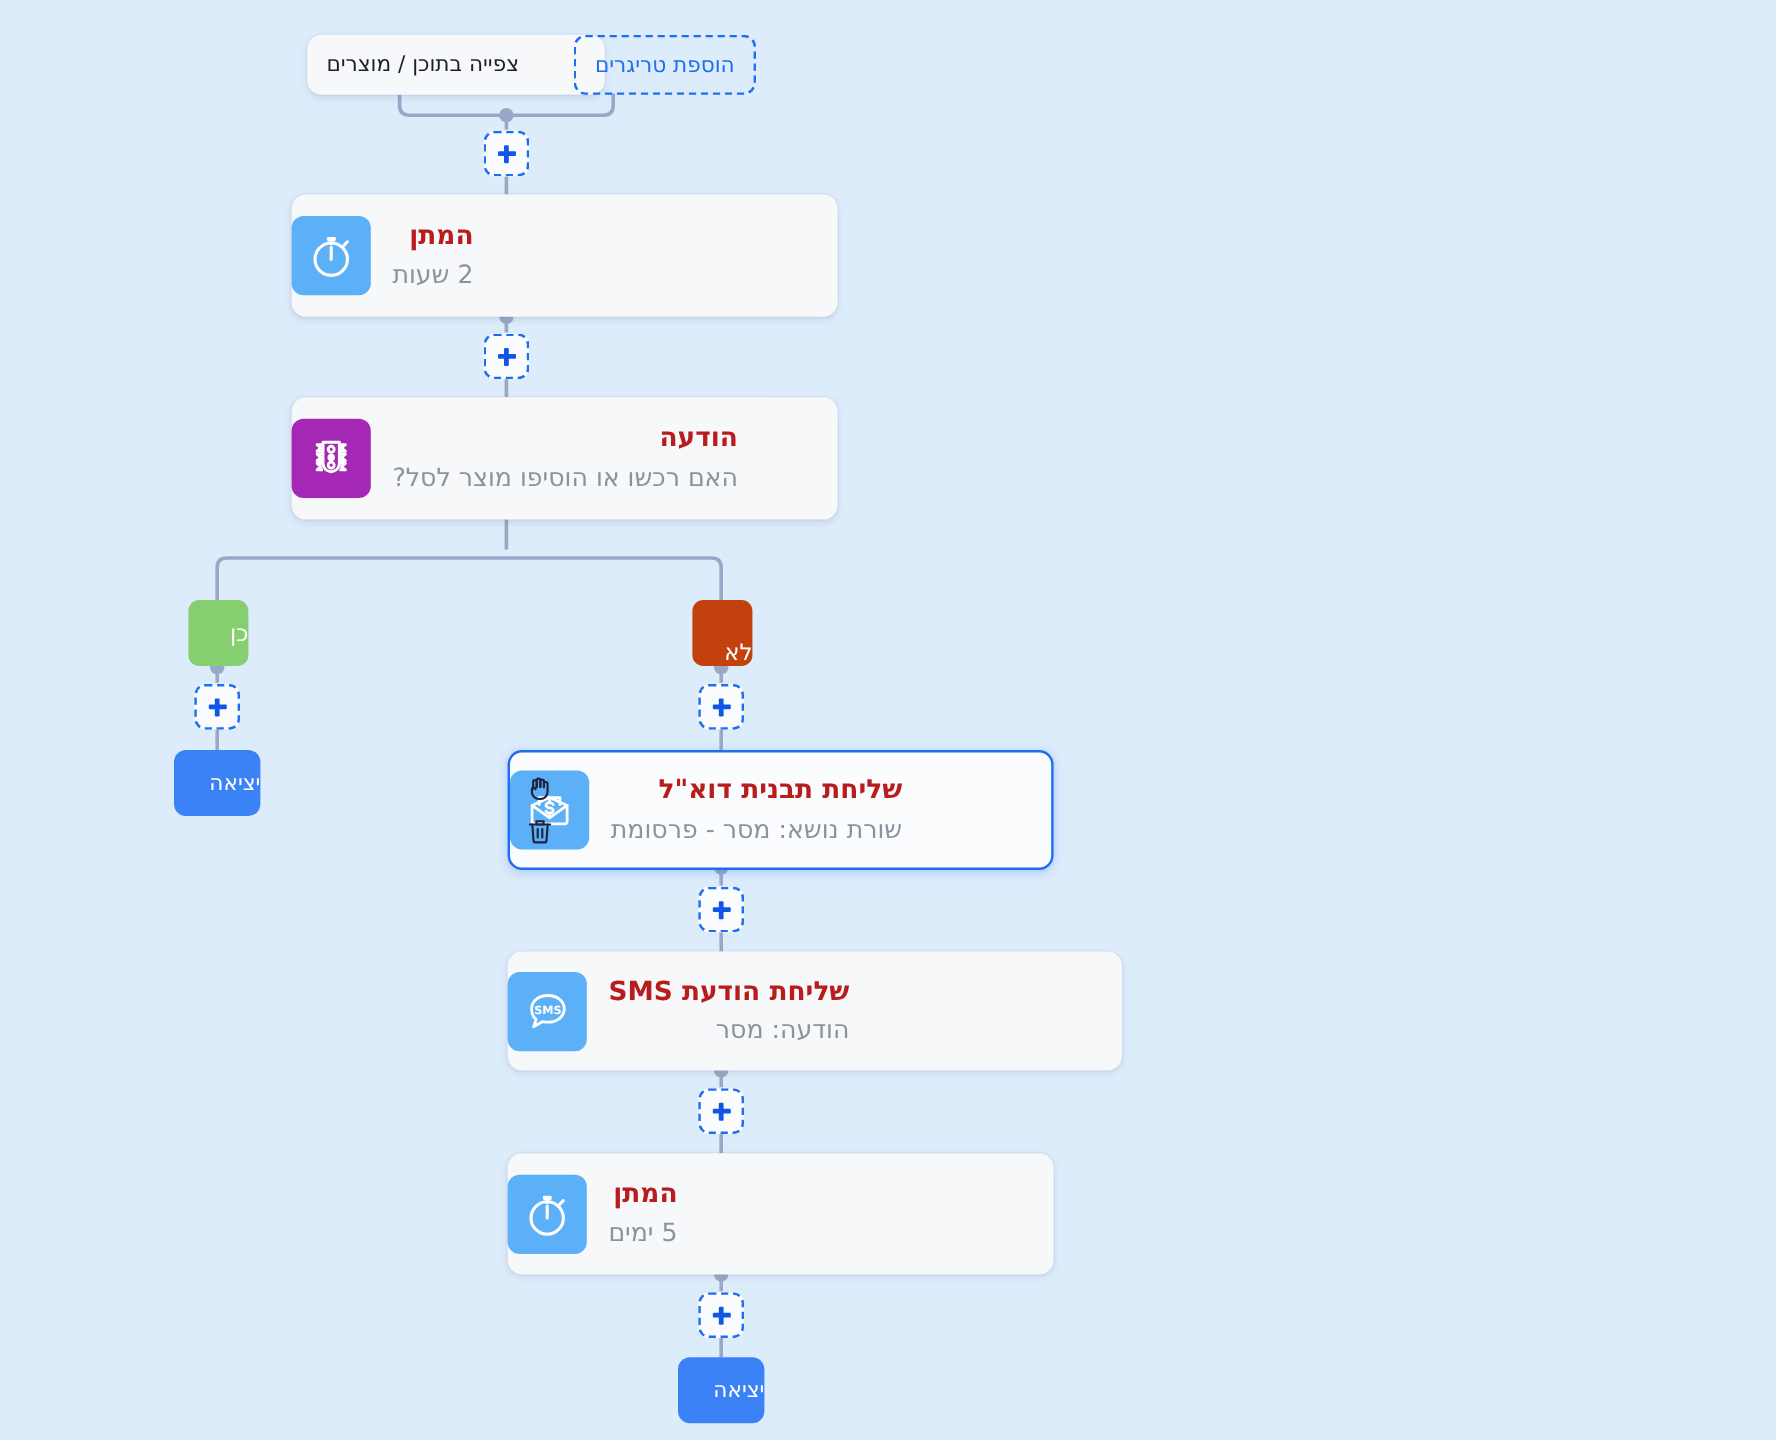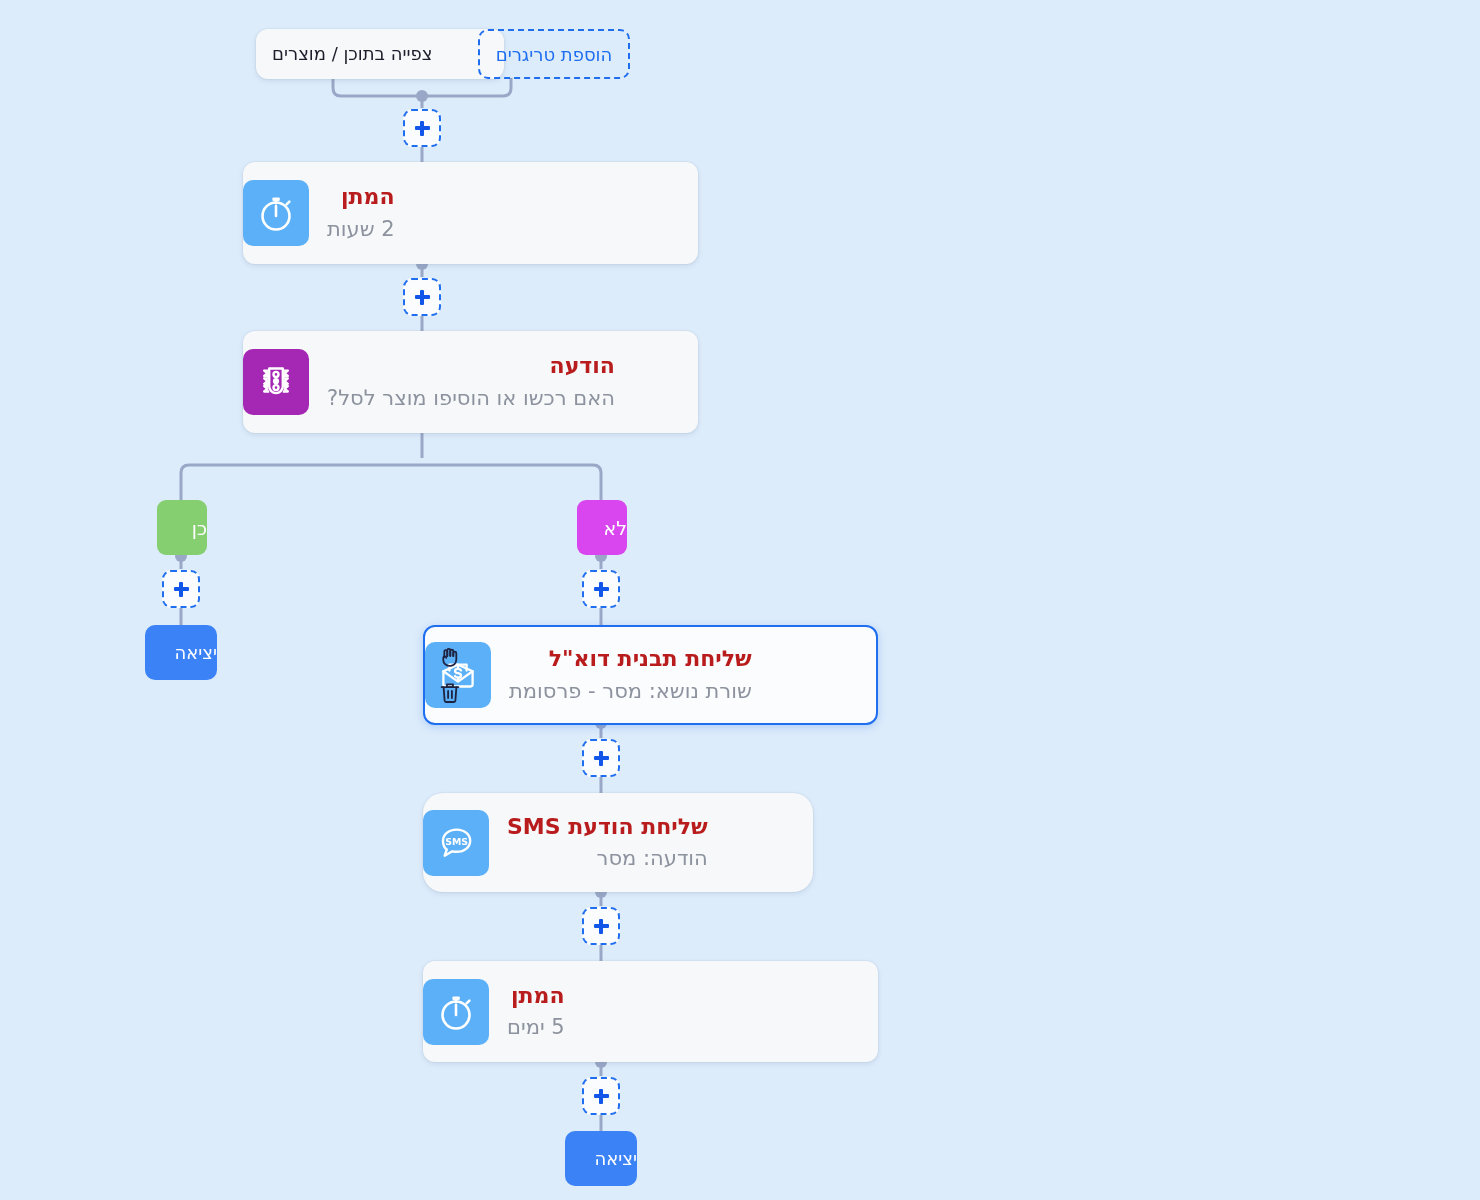--- a/index.html
+++ b/index.html
@@ -93,21 +93,21 @@
     width: 50px; height: 55px;
     border-radius: 9px;
     color: #ffffff; font-size: 19px;
     display: flex; align-items: center; justify-content: flex-start;
     padding-left: 8px;
     overflow: visible; white-space: nowrap;
     direction: rtl;
     cursor: pointer;
   }
   .badge-yes { background: #86cf70; }
-  .badge-no  { background: #d946ef; }
+  .badge-no  { background: #c2410c; align-items: flex-end; }
 
   
   .exit-node {
     position: absolute;
     width: 72px; height: 55px;
     background: #3b82f6;
     border-radius: 10px;
     color: #ffffff; font-size: 18px;
     display: flex; align-items: center; justify-content: flex-start;
     padding-left: 42px;
@@ -261,21 +261,21 @@
           <path d="M7.4 18.2L22 28.6l14.6-10.4"></path>
           <path d="M25 17.4a3.4 3.4 0 0 0-3-1.6c-1.7 0-3 1-3 2.2 0 1.3 1.2 1.9 3 2.2 1.8.3 3 .9 3 2.2 0 1.2-1.3 2.2-3 2.2a3.4 3.4 0 0 1-3-1.6"></path>
           <path d="M22 13.9v1.9"></path>
           <path d="M22 24.6v1.8"></path>
       </svg>
     </div>
   </div>
 
   <div class="plus-btn" style="left:582px; top:739px;"></div>
 
-  <div class="card" style="left:376px; top:793px; width:390px; height:99px;border-radius:20px;">
+  <div class="card" style="left:376px; top:793px; width:512px; height:99px;">
     <div class="card-text">
       <div class="card-title">שליחת הודעת SMS</div>
       <div class="card-sub">הודעה: מסר</div>
     </div>
     <div class="icon-tile tile-blue" style="margin-right:18px;">
       <svg width="44" height="44" viewBox="0 0 44 44" fill="none" stroke="#fff" stroke-width="2.4" stroke-linejoin="round">
         <path d="M22.6 8.6c8 0 13.6 4.9 13.6 11.1 0 6.2-5.6 11.1-13.6 11.1-1.5 0-3-.2-4.3-.5l-7.6 4.4 2.1-6.3C9.6 26.3 9 23.3 9 19.7c0-6.2 5.6-11.1 13.6-11.1z"></path>
         <text x="22.6" y="24.3" font-family="DejaVu Sans, sans-serif" font-size="9.4" font-weight="bold" fill="#fff" stroke="none" text-anchor="middle">SMS</text>
       </svg>
     </div>

